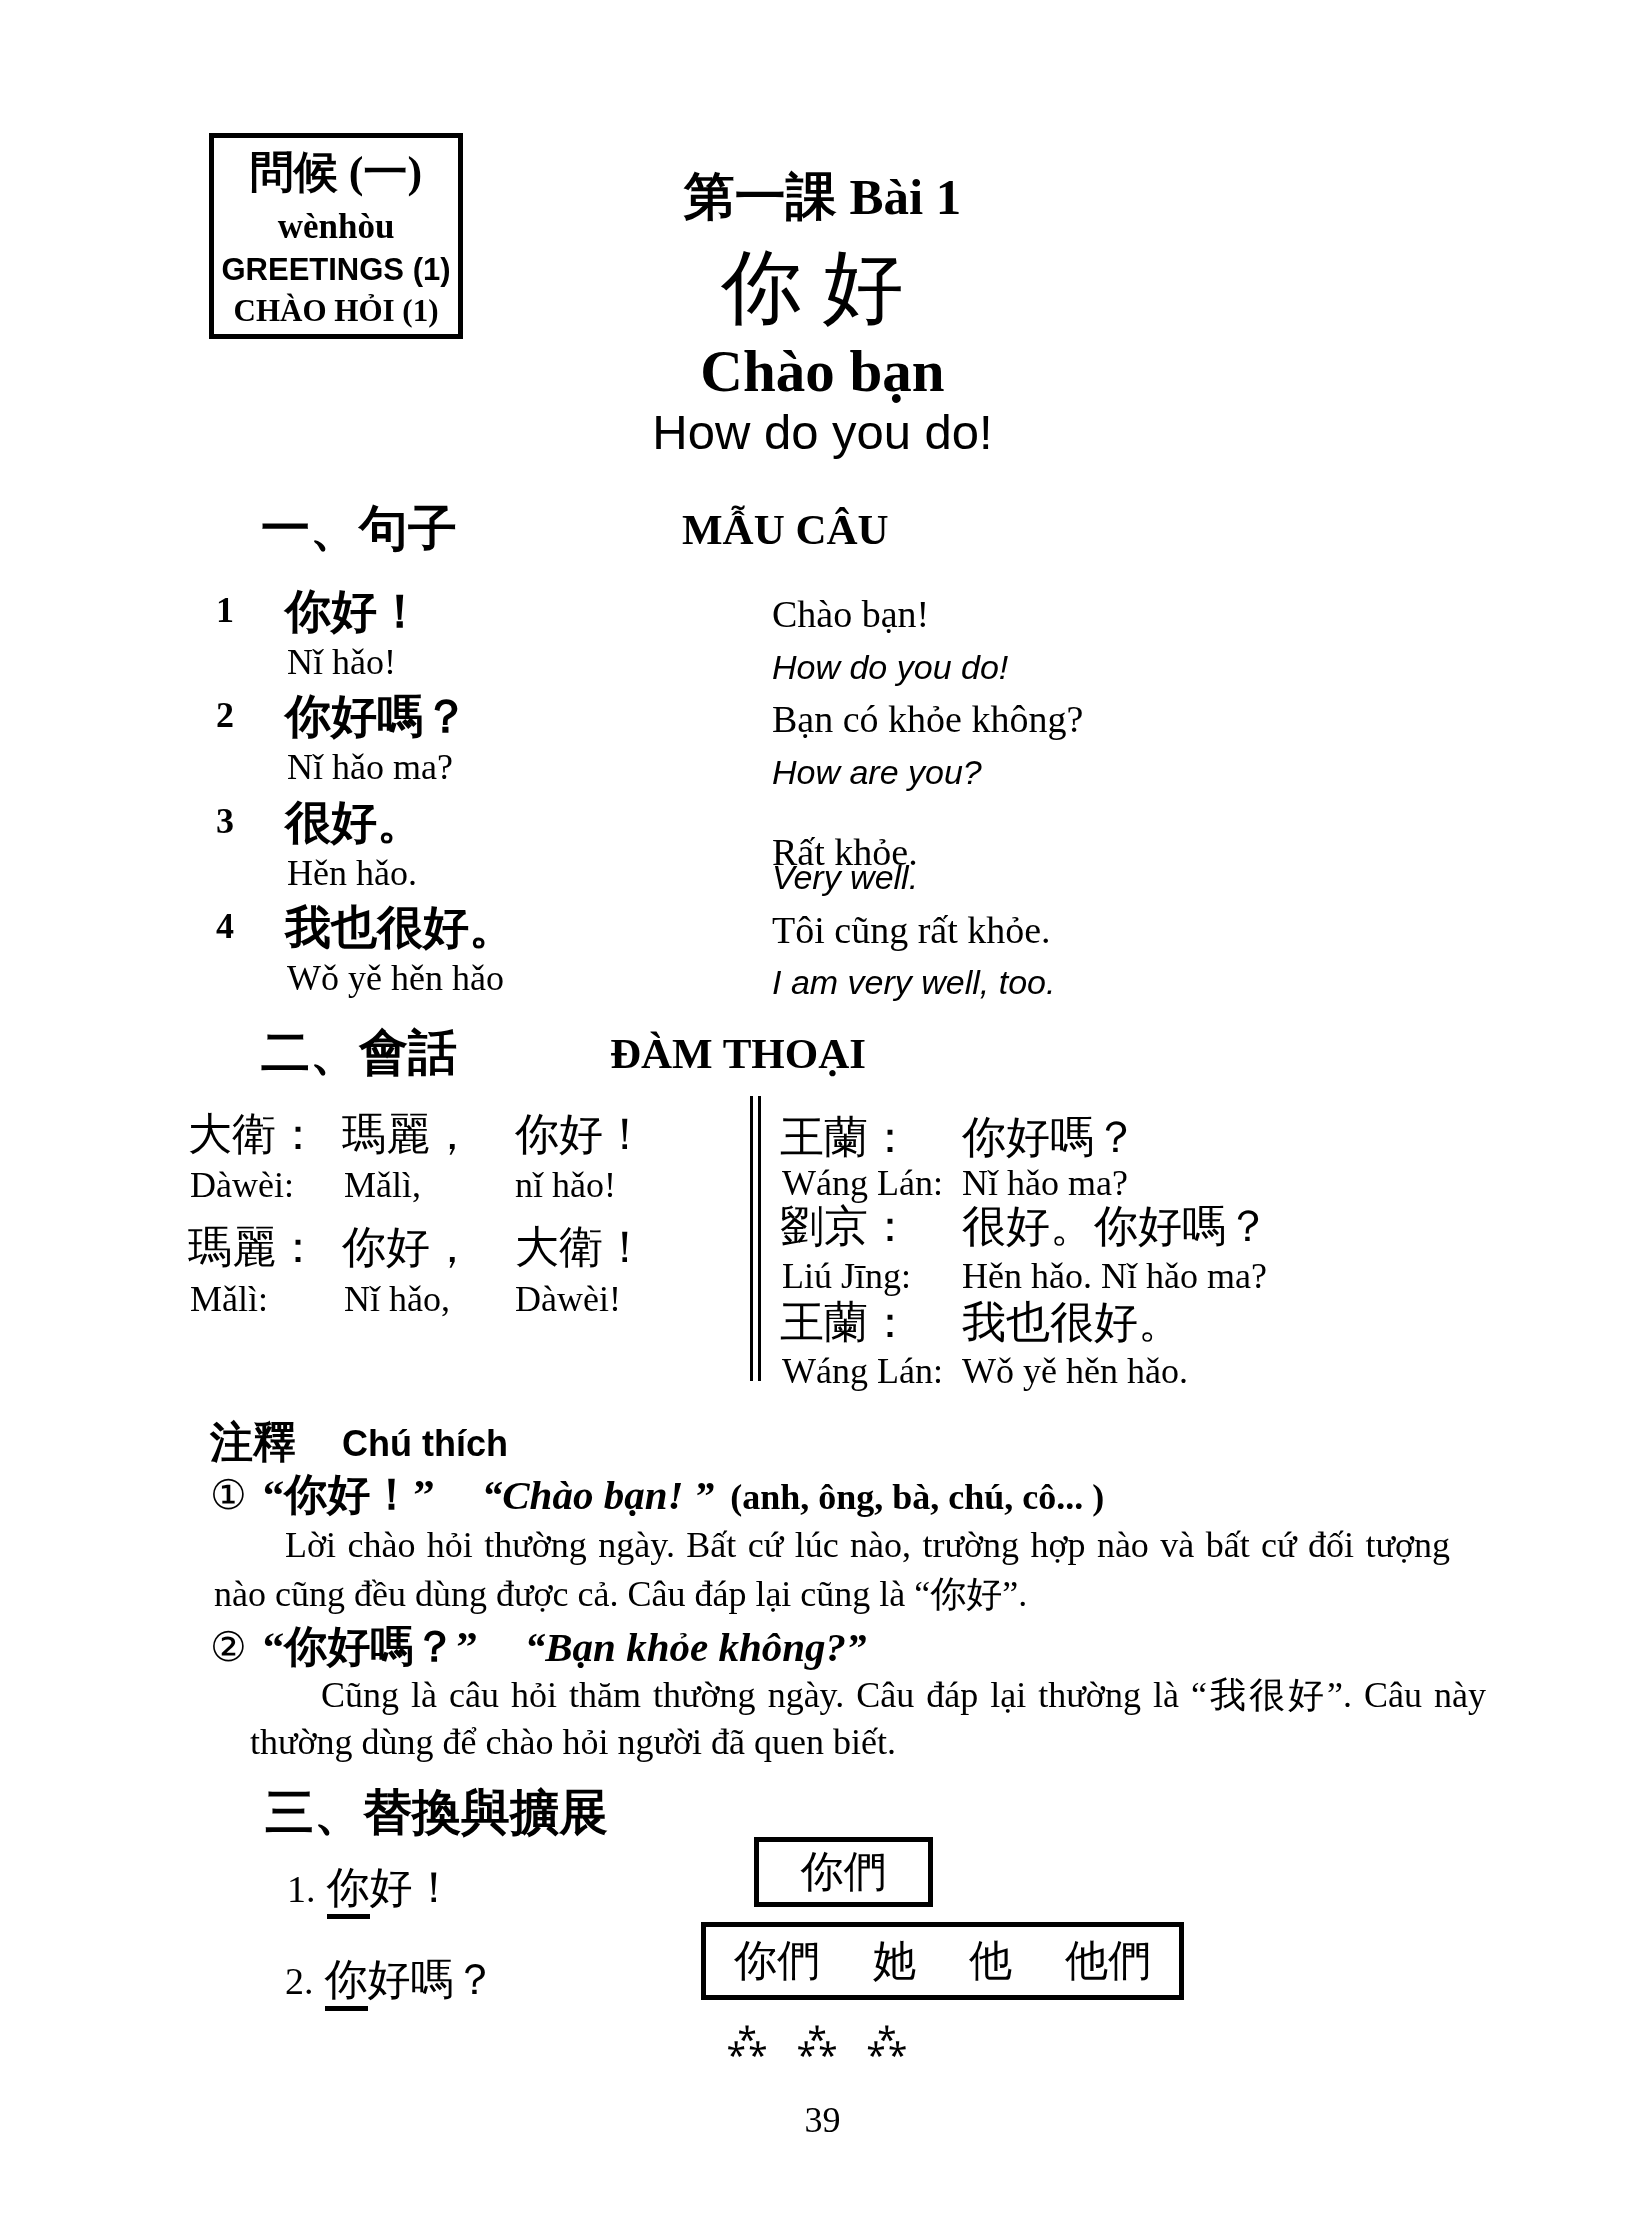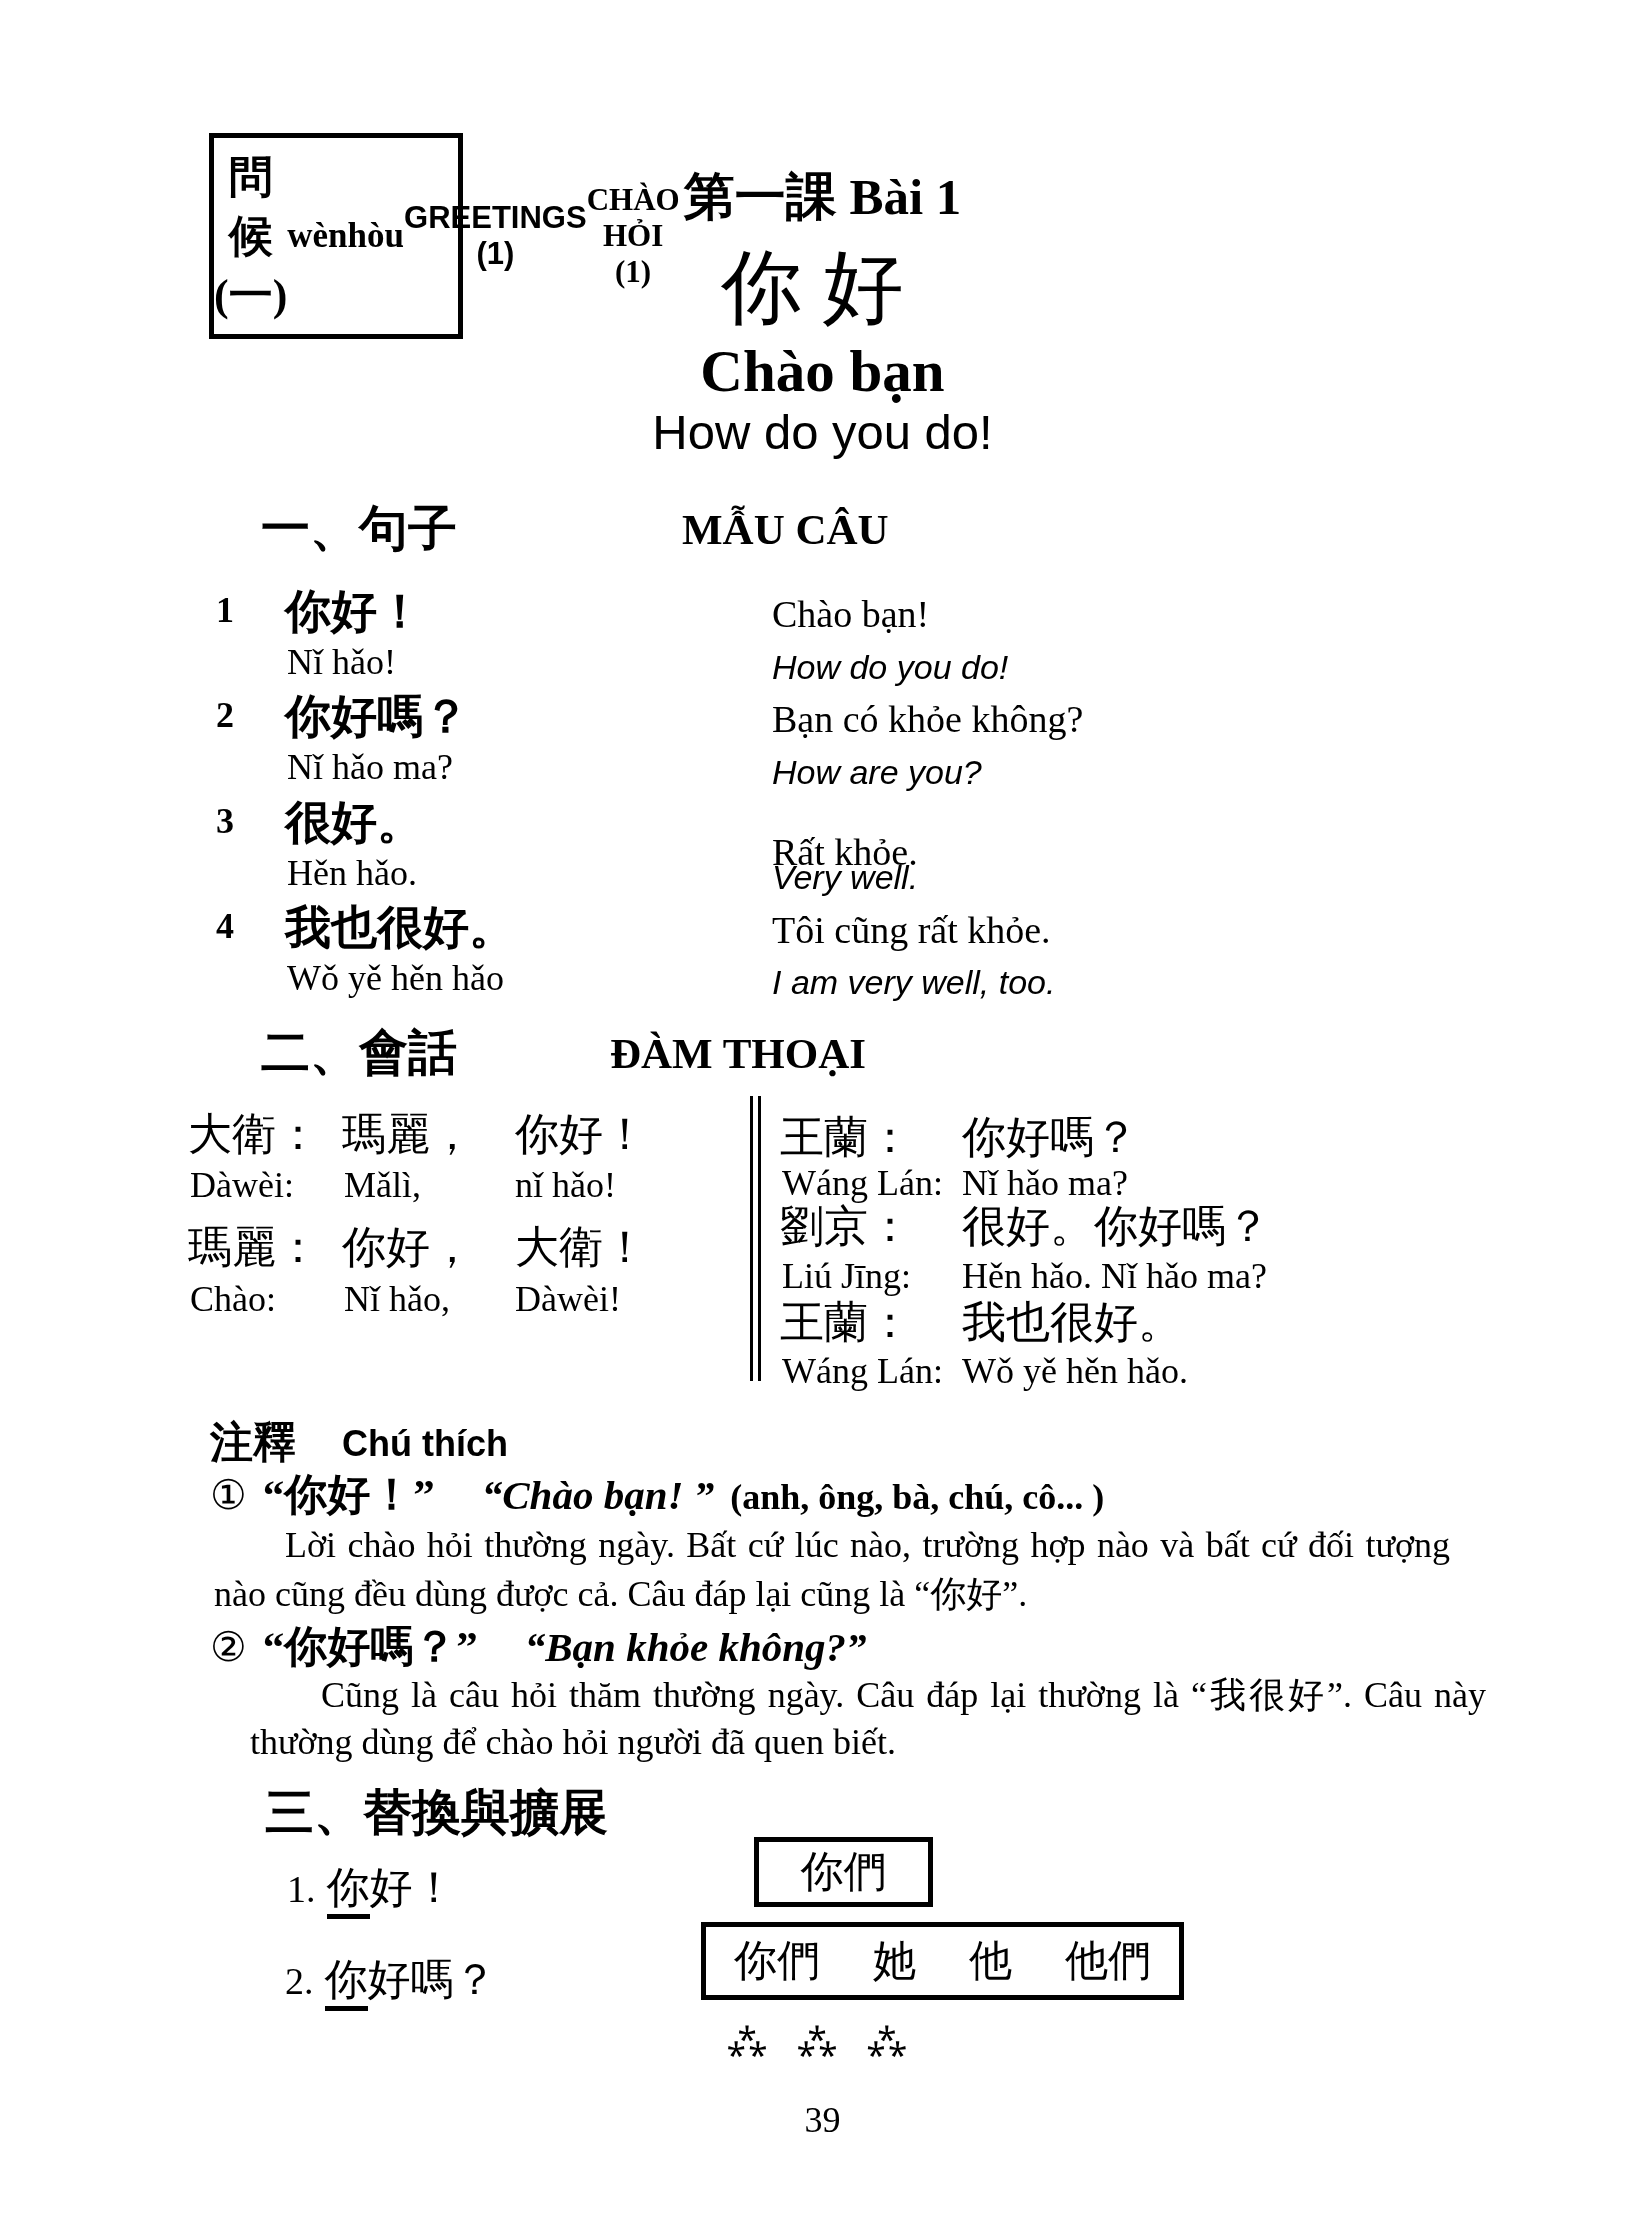--- a/index.html
+++ b/index.html
@@ -3,21 +3,21 @@
 <meta charset="utf-8">
 <style>
   html,body{margin:0;padding:0;background:#ffffff;}
   .page{position:relative;width:1645px;height:2239px;background:#ffffff;color:#000;
         font-family:"Liberation Serif", serif;overflow:hidden;}
   .abs{position:absolute;white-space:nowrap;}
   .ctr{position:absolute;left:0;width:100%;text-align:center;white-space:nowrap;}
   .b{font-weight:bold;}
   .sans{font-family:"Liberation Sans", sans-serif;}
   .lesson-box{position:absolute;left:209px;top:133px;width:244px;height:196px;
-      border:5.5px solid #000;display:flex;flex-direction:row;justify-content:space-evenly;
+      border:5.5px solid #000;display:flex;flex-direction:column;justify-content:space-evenly;
       align-items:center;text-align:center;}
   .lb1{font-size:44px;font-weight:bold;}
   .lb2{font-size:35px;font-weight:bold;}
   .lb3{font-size:31px;font-weight:bold;font-family:"Liberation Sans", sans-serif;}
   .lb4{font-size:31px;font-weight:bold;}
   .num-col{font-size:36px;font-weight:bold;}
   .hanzi{font-size:46px;font-weight:bold;}
   .pinyin{font-size:36px;}
   .viet{font-size:38px;}
   .eng{font-size:34px;font-style:italic;font-family:"Liberation Sans", sans-serif;}
@@ -90,21 +90,21 @@
 
   <div class="abs dlg-cjk" style="left:188px;top:1105px;">大衛：</div>
   <div class="abs dlg-cjk" style="left:342px;top:1105px;">瑪麗，</div>
   <div class="abs dlg-cjk" style="left:515px;top:1105px;">你好！</div>
   <div class="abs dlg-py" style="left:190px;top:1164px;">Dàwèi:</div>
   <div class="abs dlg-py" style="left:344px;top:1164px;">Mǎlì,</div>
   <div class="abs dlg-py" style="left:515px;top:1164px;">nǐ hǎo!</div>
   <div class="abs dlg-cjk" style="left:188px;top:1218px;">瑪麗：</div>
   <div class="abs dlg-cjk" style="left:342px;top:1218px;">你好，</div>
   <div class="abs dlg-cjk" style="left:515px;top:1218px;">大衛！</div>
-  <div class="abs dlg-py" style="left:190px;top:1278px;">Chào:</div>
+  <div class="abs dlg-py" style="left:190px;top:1278px;">Mǎlì:</div>
   <div class="abs dlg-py" style="left:344px;top:1278px;">Nǐ hǎo,</div>
   <div class="abs dlg-py" style="left:515px;top:1278px;">Dàwèi!</div>
 
   <div class="divider"></div>
 
   <div class="abs dlg-cjk" style="left:780px;top:1108px;">王蘭：</div>
   <div class="abs dlg-cjk" style="left:962px;top:1108px;">你好嗎？</div>
   <div class="abs dlg-py" style="left:782px;top:1162px;">Wáng Lán:</div>
   <div class="abs dlg-py" style="left:962px;top:1162px;">Nǐ hǎo ma?</div>
   <div class="abs dlg-cjk" style="left:780px;top:1197px;">劉京：</div>

